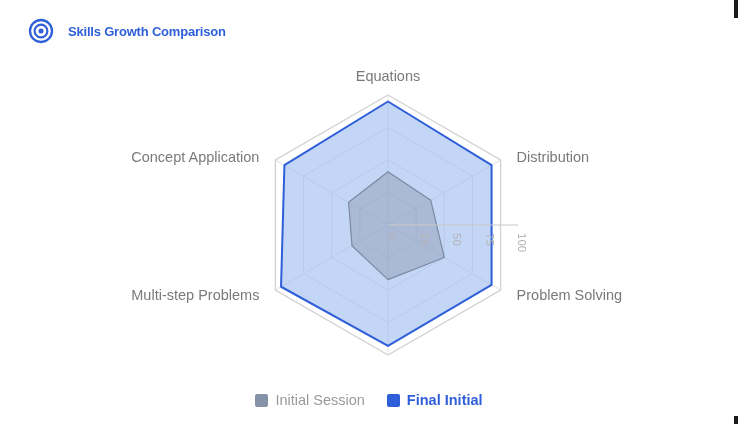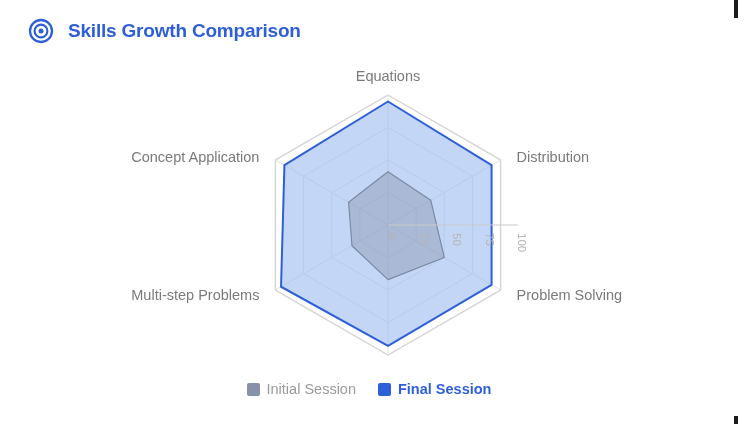--- a/index.html
+++ b/index.html
@@ -39,21 +39,21 @@
   .header {
     position: absolute;
     left: 28px;
     top: 18px;
     display: flex;
     align-items: center;
     gap: 14px;
   }
   .target-icon { width: 26px; height: 26px; display: block; }
   .title {
-    font-size: 19px;
+    font-size: 13px;
     font-weight: bold;
     color: #2e5fd9;
     letter-spacing: -0.2px;
     white-space: nowrap;
   }
 
   
   .chart-wrap {
     position: absolute;
     left: 16px;
@@ -71,21 +71,21 @@
   .tick-label {
     font-size: 11.5px;
     fill: #b4b4b4;
     font-family: "Liberation Sans", sans-serif;
   }
 
   
   .legend {
     position: absolute;
     left: 0;
-    top: 381px;
+    top: 392px;
     width: 738px;
     display: flex;
     justify-content: center;
     align-items: center;
     gap: 22px;
   }
   .legend-item {
     display: flex;
     align-items: center;
     gap: 7px;
@@ -161,19 +161,19 @@
     </svg>
   </div>
 
   <div class="legend">
     <div class="legend-item legend-initial">
       <span class="legend-swatch" style="background:#8592a8"></span>
       <span class="legend-text">Initial Session</span>
     </div>
     <div class="legend-item legend-final">
       <span class="legend-swatch" style="background:#2e5fd9"></span>
-      <span class="legend-text">Final Session</span>
+      <span class="legend-text">Final Initial</span>
     </div>
   </div>
 
   <div class="right-edge"></div>
   <div class="right-edge2"></div>
 </div>
 
 </body></html>

